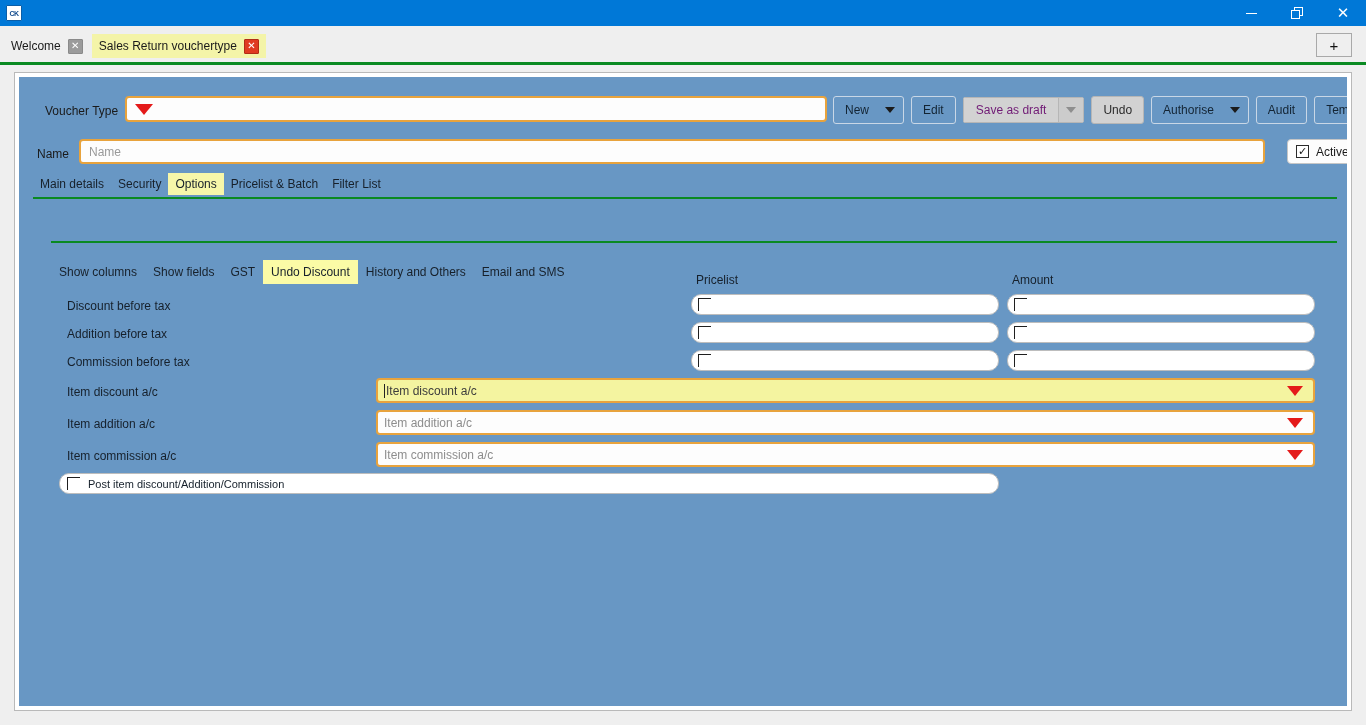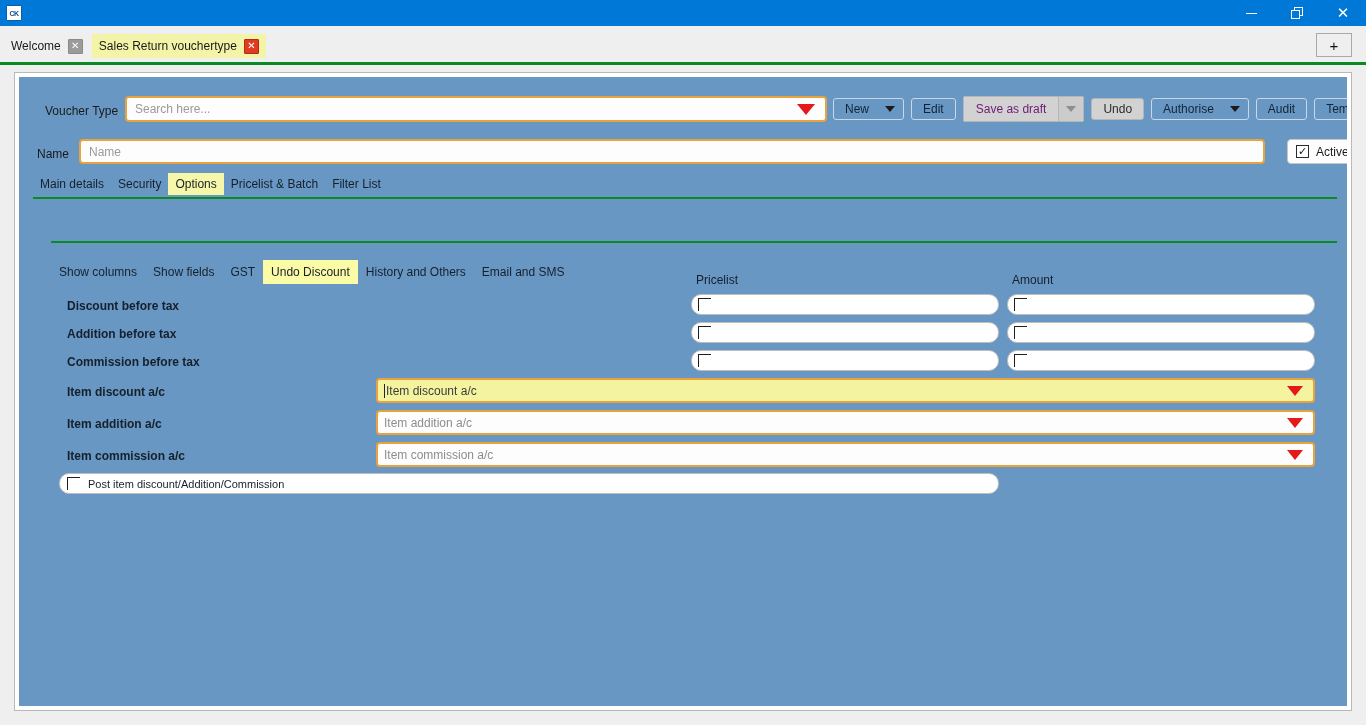--- a/index.html
+++ b/index.html
@@ -89,21 +89,21 @@
   }
   .search-field .ph { font-size: 12px; color: #9a9a9a; flex: 1; }
   .caret-red {
     width: 0; height: 0; border-left: 9px solid transparent; border-right: 9px solid transparent;
     border-top: 11px solid #e41a1a; margin-right: 6px;
   }
 
   
   .toolbar { position: absolute; left: 814px; top: 19px; display: flex; align-items: center; gap: 7px; }
   .tb-btn {
-    height: 22px; border: 1px solid #c9d7e6; border-radius: 3px;
+    height: 28px; border: 1px solid #c9d7e6; border-radius: 3px;
     background: transparent; color: #132433; font-size: 12px;
     display: flex; align-items: center; justify-content: center;
     padding: 0 11px; white-space: nowrap;
   }
   .tb-btn.with-arrow { padding-right: 8px; gap: 16px; }
   .tb-split { height: 26px; display: flex; border-radius: 3px; overflow: hidden; }
   .tb-split .main {
     background: #d2d2d2; border: 1px solid #b6b6b6; border-right: none;
     font-size: 12px; color: #701a75; display: flex; align-items: center;
     padding: 0 12px; white-space: nowrap;
@@ -166,21 +166,21 @@
   .stab.active { background: #fbfba6; }
   .subtabs-rule {
     position: absolute; left: 32px; top: 164px; width: 1286px; height: 2px; background: #0a8a22;
   }
 
   
   .col-head { position: absolute; font-size: 12px; color: #16202b; top: 196px; }
   .col-head.pct { left: 677px; }
   .col-head.amt { left: 993px; }
 
-  .frm-label { position: absolute; left: 48px; font-size: 12px; color: #16202b; white-space: nowrap; font-weight: bold; }
+  .frm-label { position: absolute; left: 48px; font-size: 12px; color: #16202b; white-space: nowrap; }
 
   .chk-field {
     position: absolute; height: 21px; background: #ffffff;
     border: 1px solid #bdbdbd; border-radius: 10px;
     display: flex; align-items: center; padding-left: 6px;
   }
   .chk-field.pct { left: 672px; width: 308px; }
   .chk-field.amt { left: 988px; width: 308px; }
 
   .combo {
@@ -240,21 +240,20 @@
   <div class="newtab-btn">+</div>
 </div>
 
 <div class="green-rule"></div>
 
 <div class="frame-outer">
   <div class="frame-inner">
 
     <div class="lbl lbl-voucher">Voucher Type</div>
     <div class="search-field">
-      <span class="ph">Search here...</span>
       <span class="caret-red"></span>
     </div>
 
     <div class="toolbar">
       <div class="tb-btn with-arrow">
         <span>New</span>
         <span class="caret-dark"></span>
       </div>
       <div class="tb-btn">
         <span>Edit</span>

